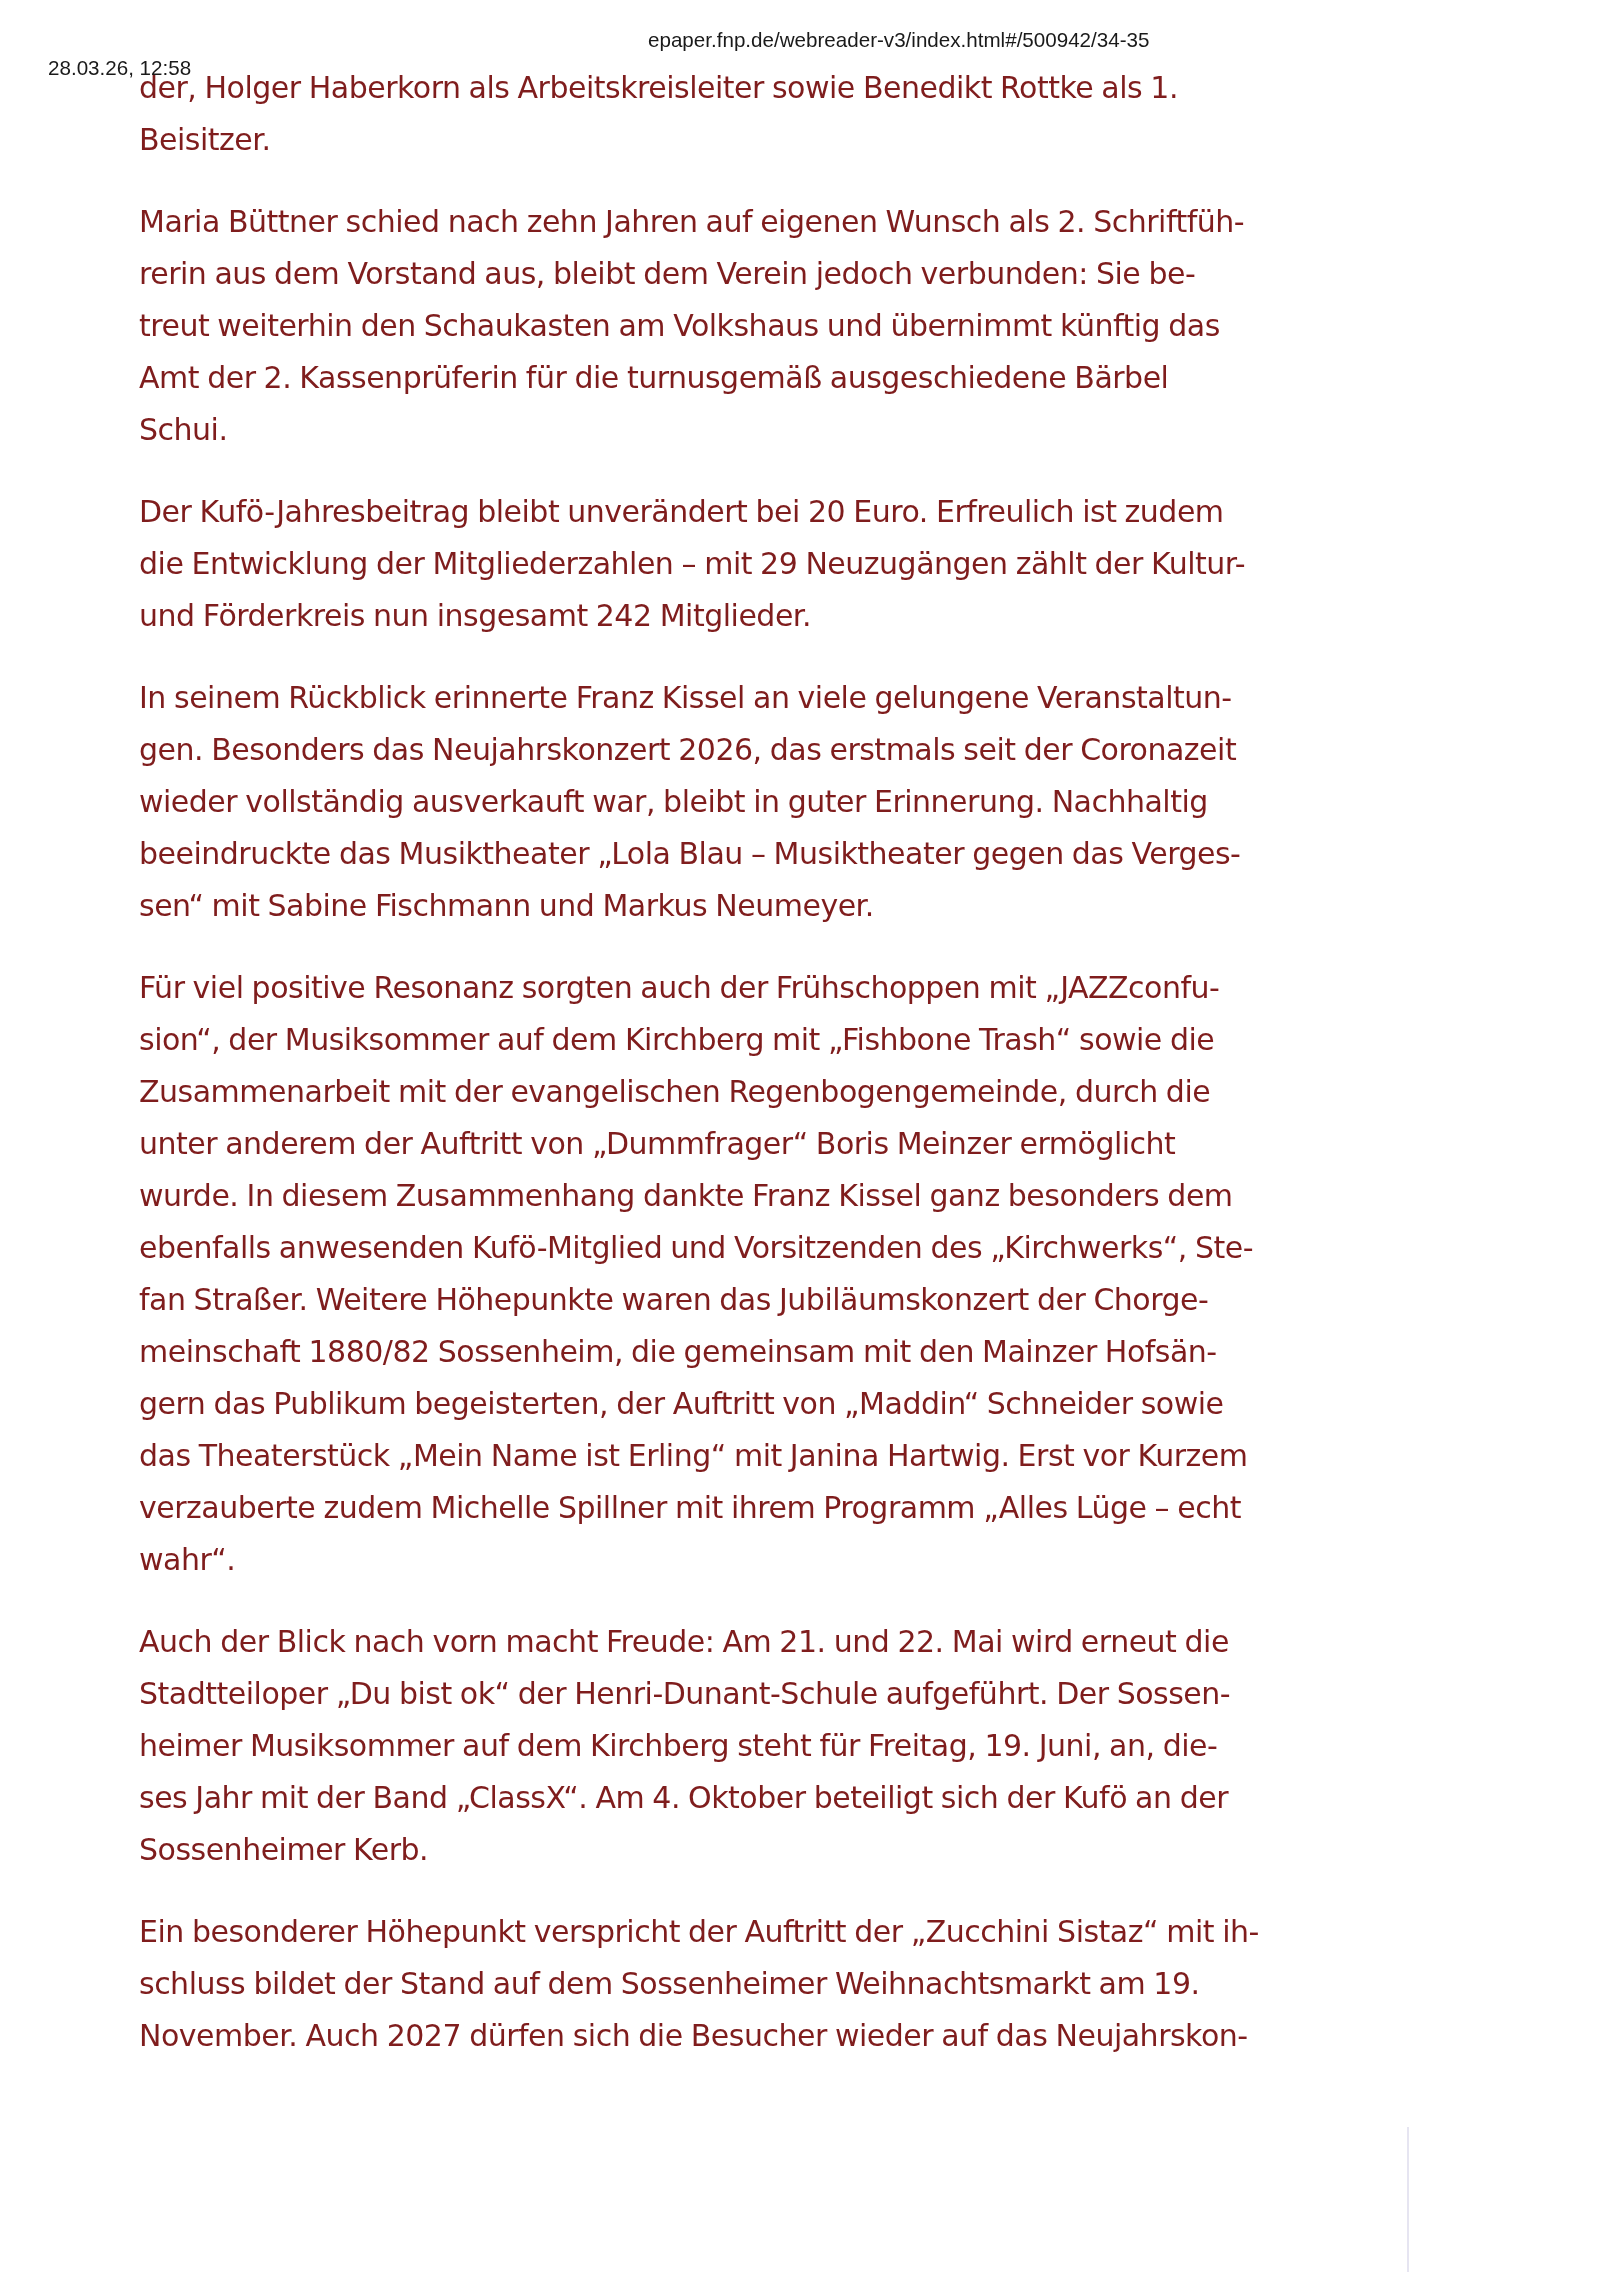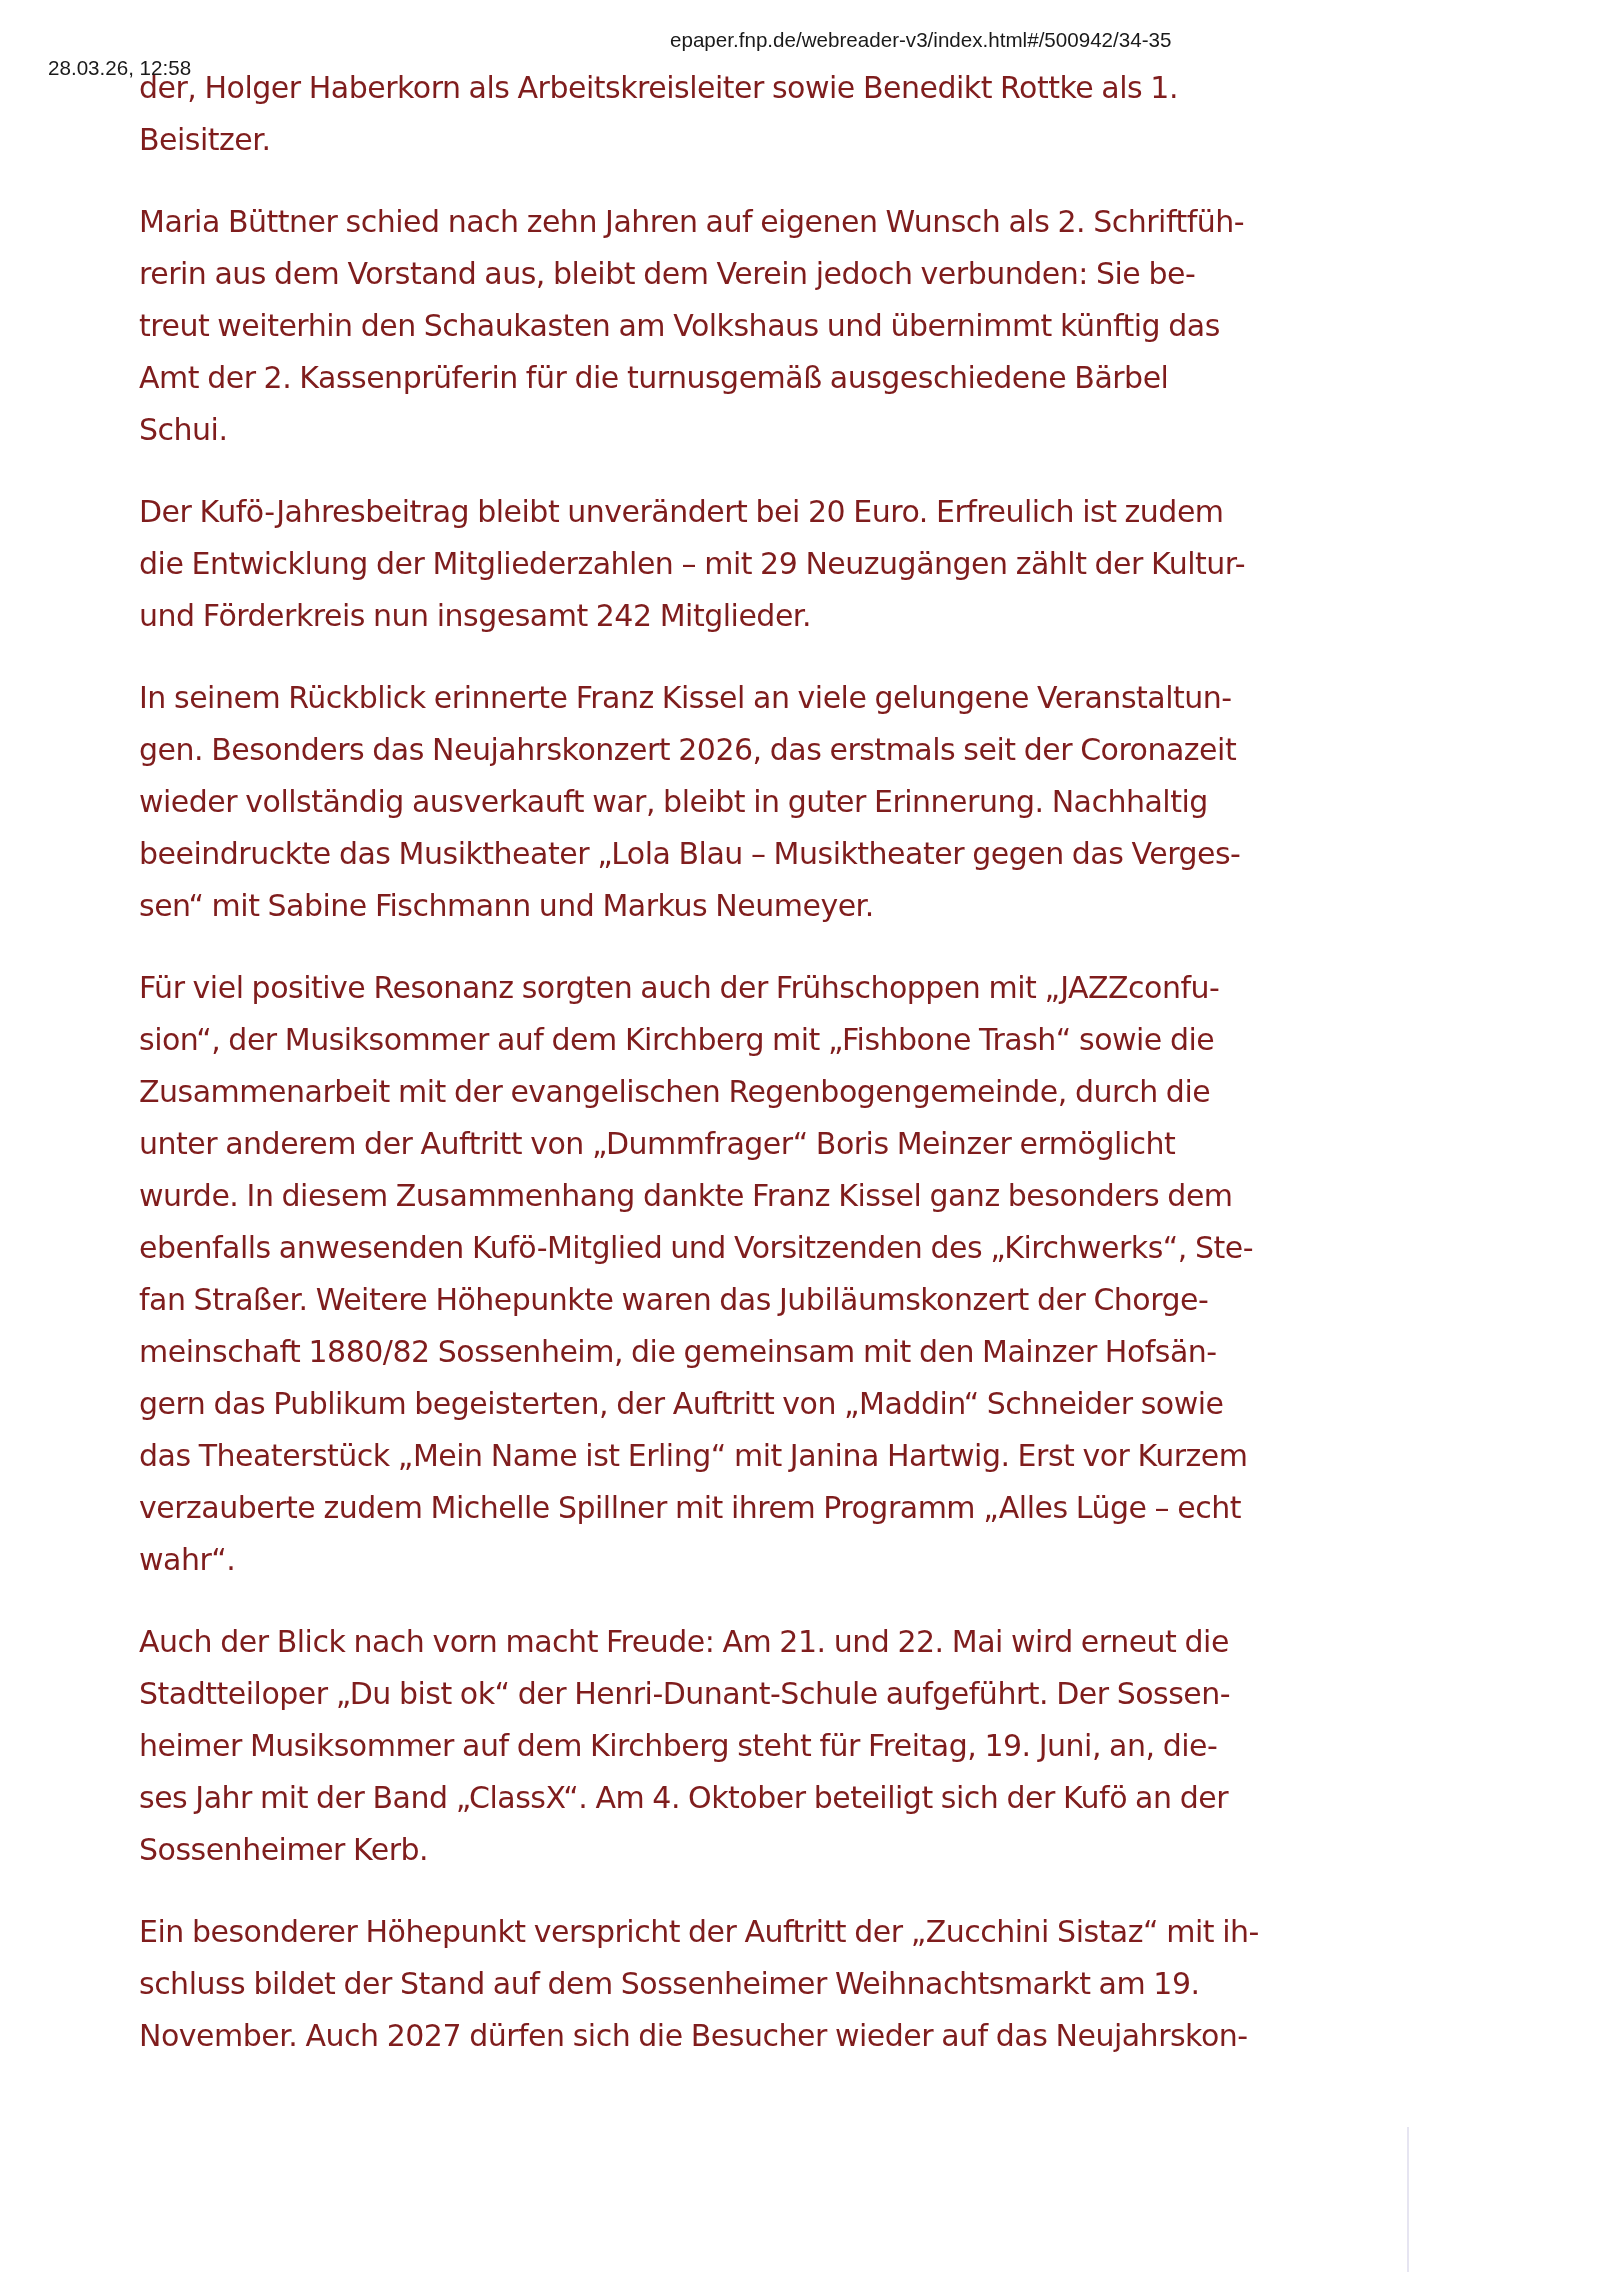--- a/index.html
+++ b/index.html
@@ -26,21 +26,21 @@
     .print-date {
       position: absolute;
       left: 48px;
       top: 0;
       white-space: nowrap;
       line-height: 29px;
       margin-top: 28px;
     }
     .print-url {
       position: absolute;
-      left: 670px;
+      left: 648px;
       top: 0;
       white-space: nowrap;
       line-height: 29px;
     }
     .article {
       position: absolute;
       left: 139px;
       top: 62px;
       width: 1361px;
       font-family: "DejaVu Sans", sans-serif;

